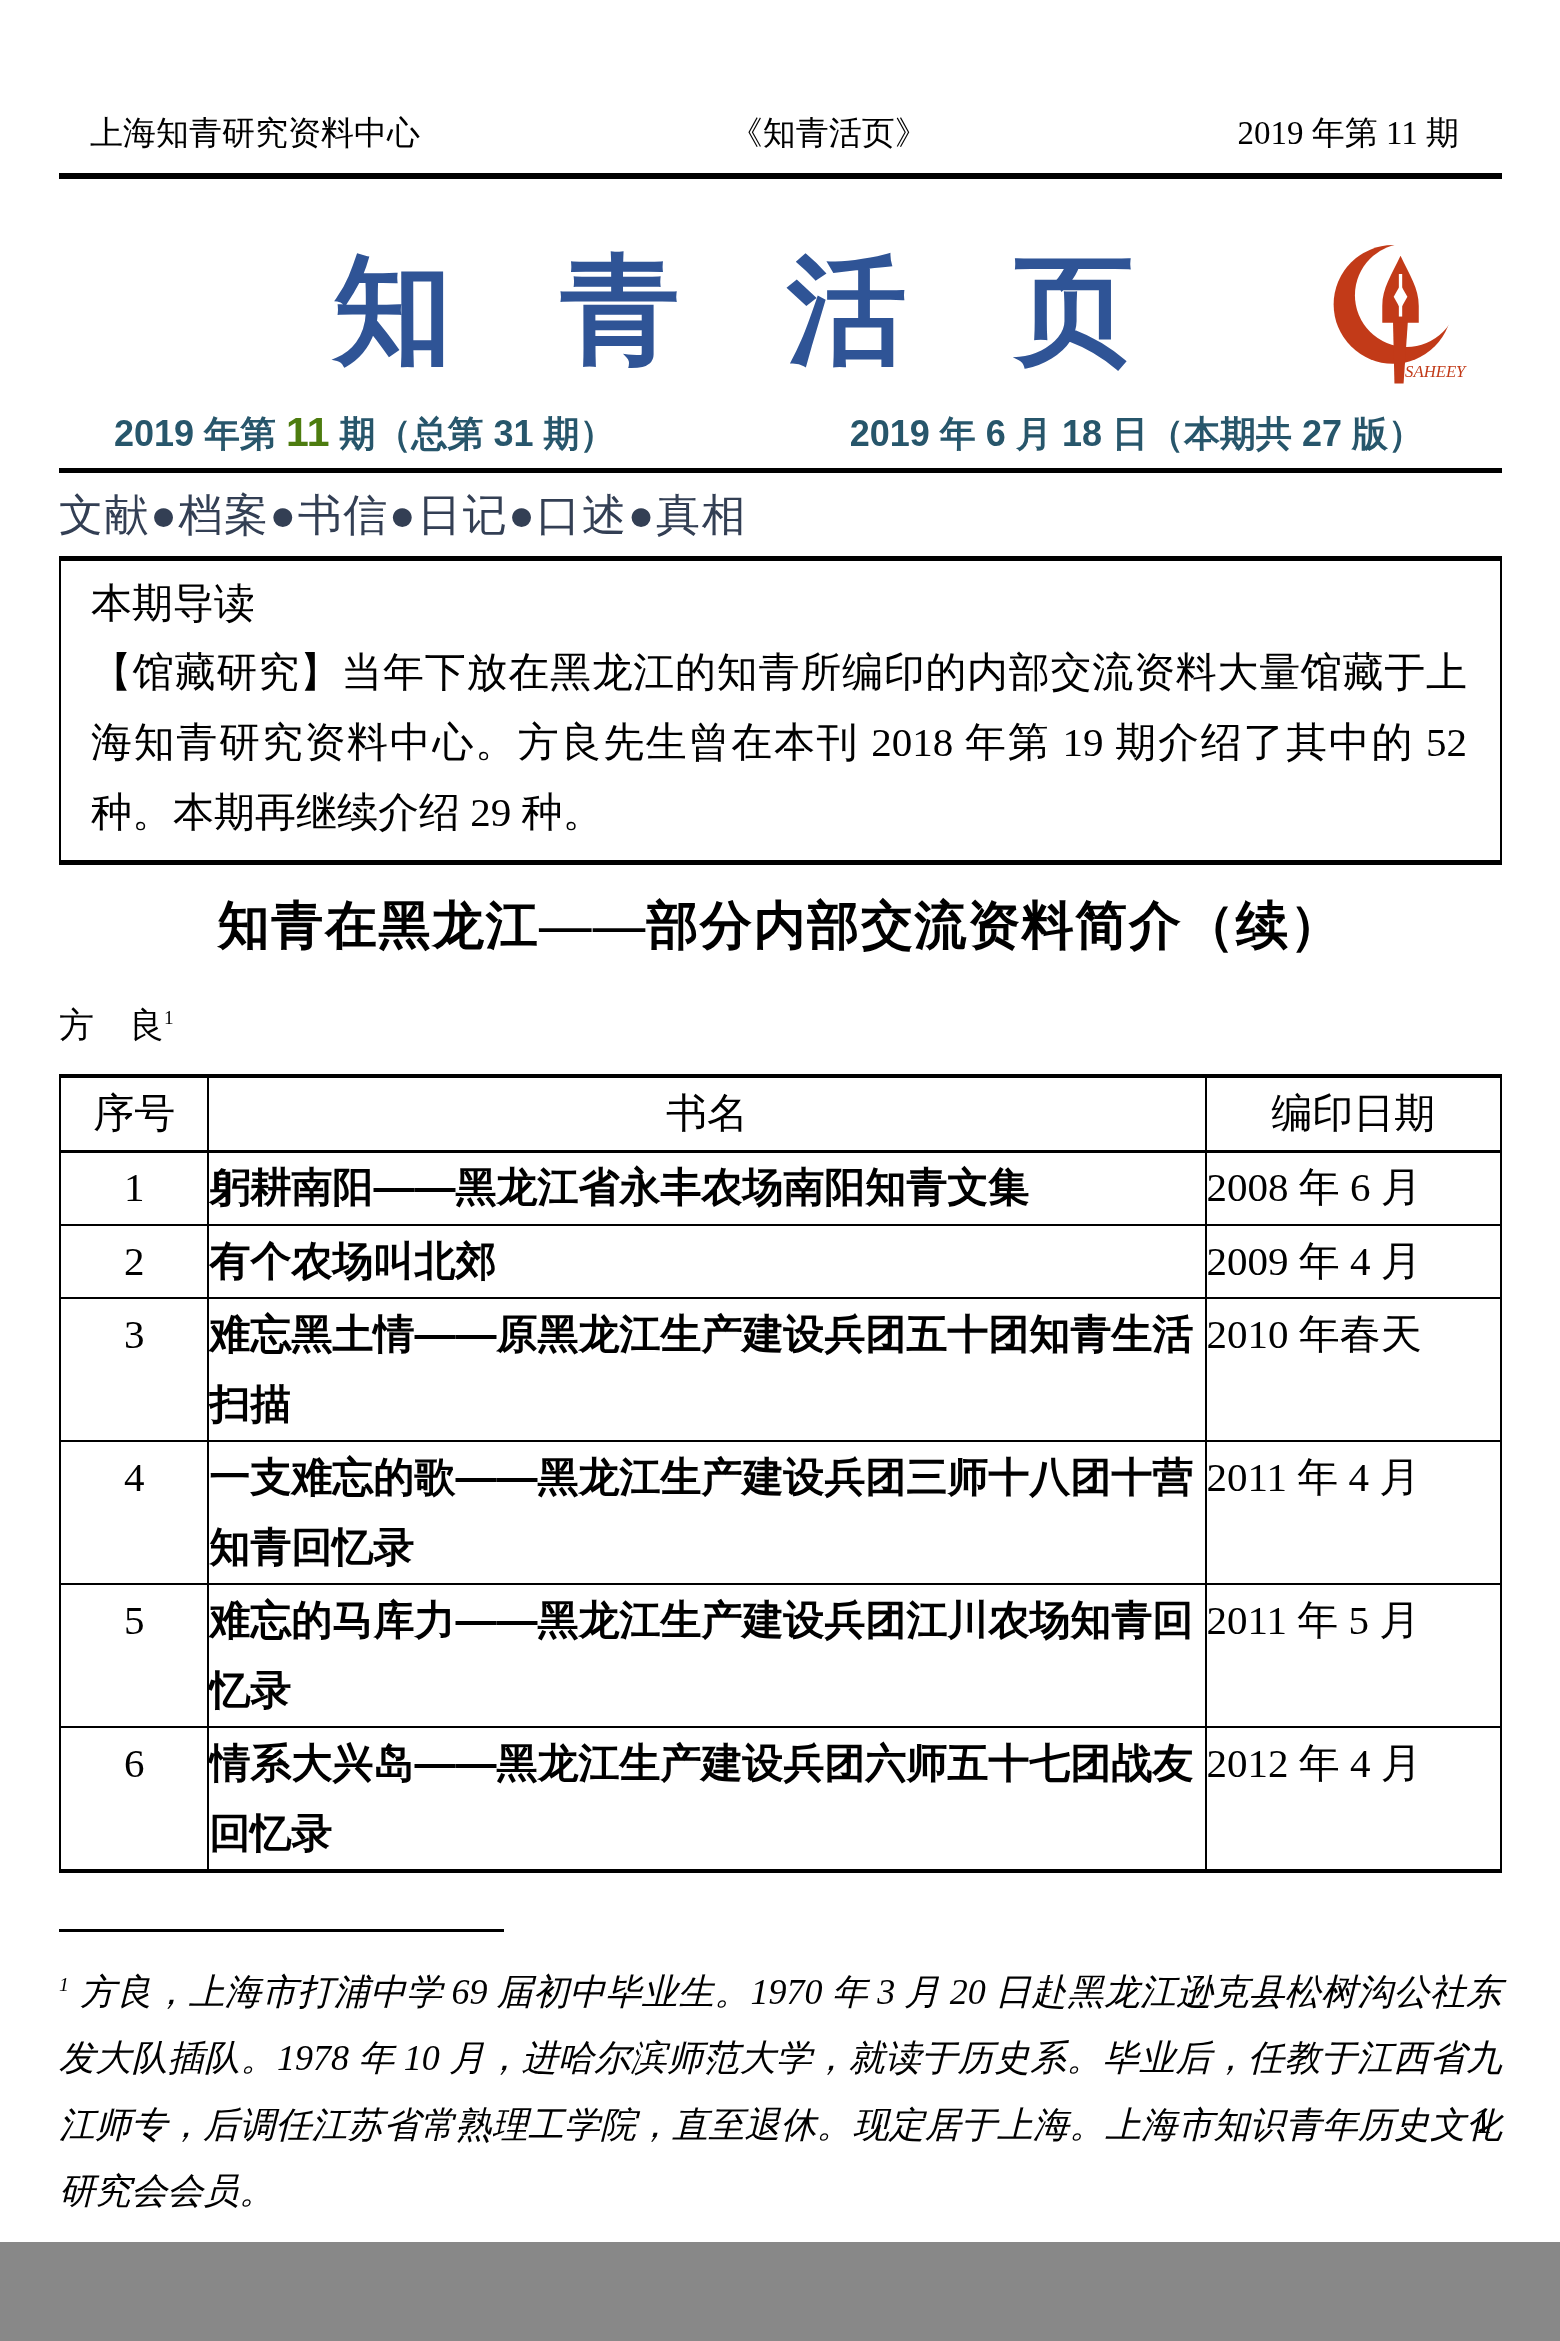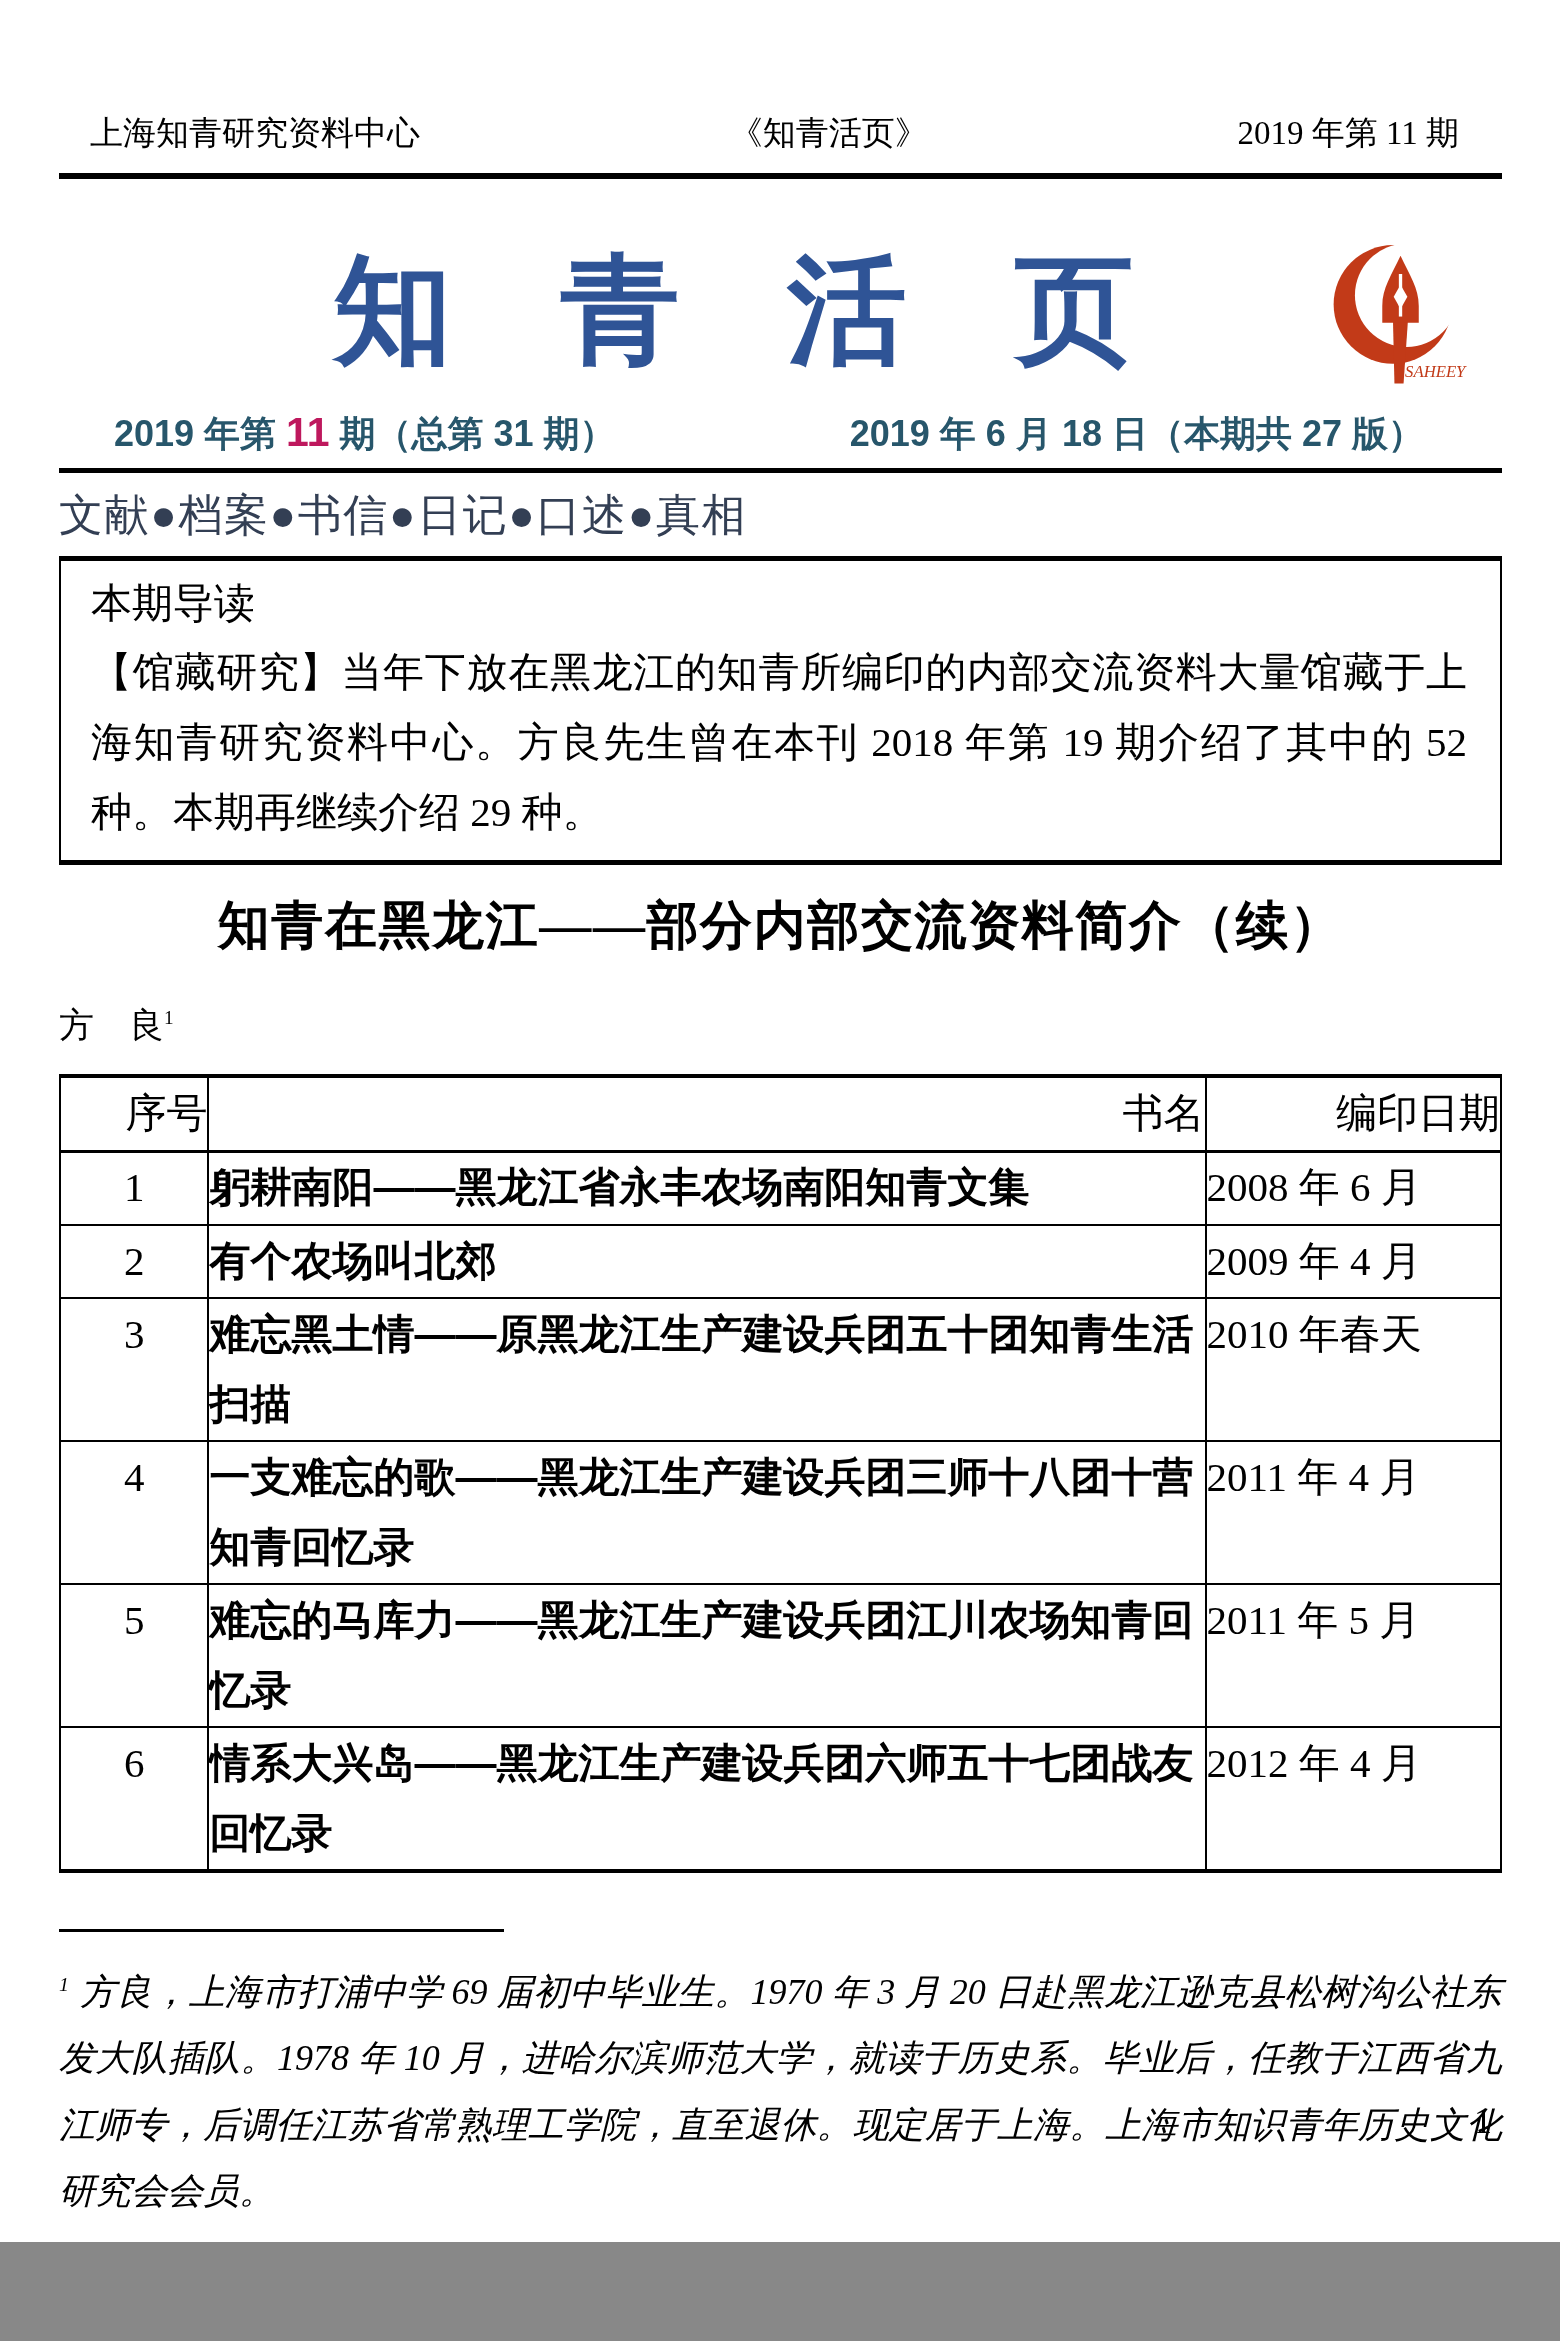--- a/index.html
+++ b/index.html
@@ -47,21 +47,21 @@
 
   
   .issue-line{
     display:flex;justify-content:space-between;align-items:baseline;
     margin-top:36px;
     padding-left:55px;padding-right:78px;
     font-family:"Liberation Sans", sans-serif;
     font-weight:bold;font-size:36px;
     color:#27566b;
   }
-  .issue-number{color:#be185d;font-size:41px;}
+  .issue-number{color:#4d7c0f;font-size:41px;}
   .issue-rule{border-bottom:5.5px solid #000;margin-top:9.4px;}
 
   .tagline{
     margin-top:12.5px;
     font-family:"Liberation Sans", sans-serif;
     font-weight:normal;font-size:44px;
     color:#333f54;
     letter-spacing:1.6px;
   }
 
@@ -96,21 +96,21 @@
     margin-top:25px;
     font-size:41px;
   }
   table.books th,table.books td{
     border:2.3px solid #000;
     vertical-align:top;
     line-height:1.7;
     padding:0.8px 0;
   }
   table.books th{
-    font-weight:normal;text-align:right;
+    font-weight:normal;text-align:center;
     border-top-width:4.7px;
     border-bottom-width:3.9px;
     font-family:Liberation Serif, serif;
   }
   table.books .col-no{width:10.3%;}
   table.books .col-title{width:69.2%;}
   table.books .col-date{width:20.5%;}
   td.cell-no{text-align:center;}
   td.cell-title{
     font-family:"Liberation Sans", sans-serif;

